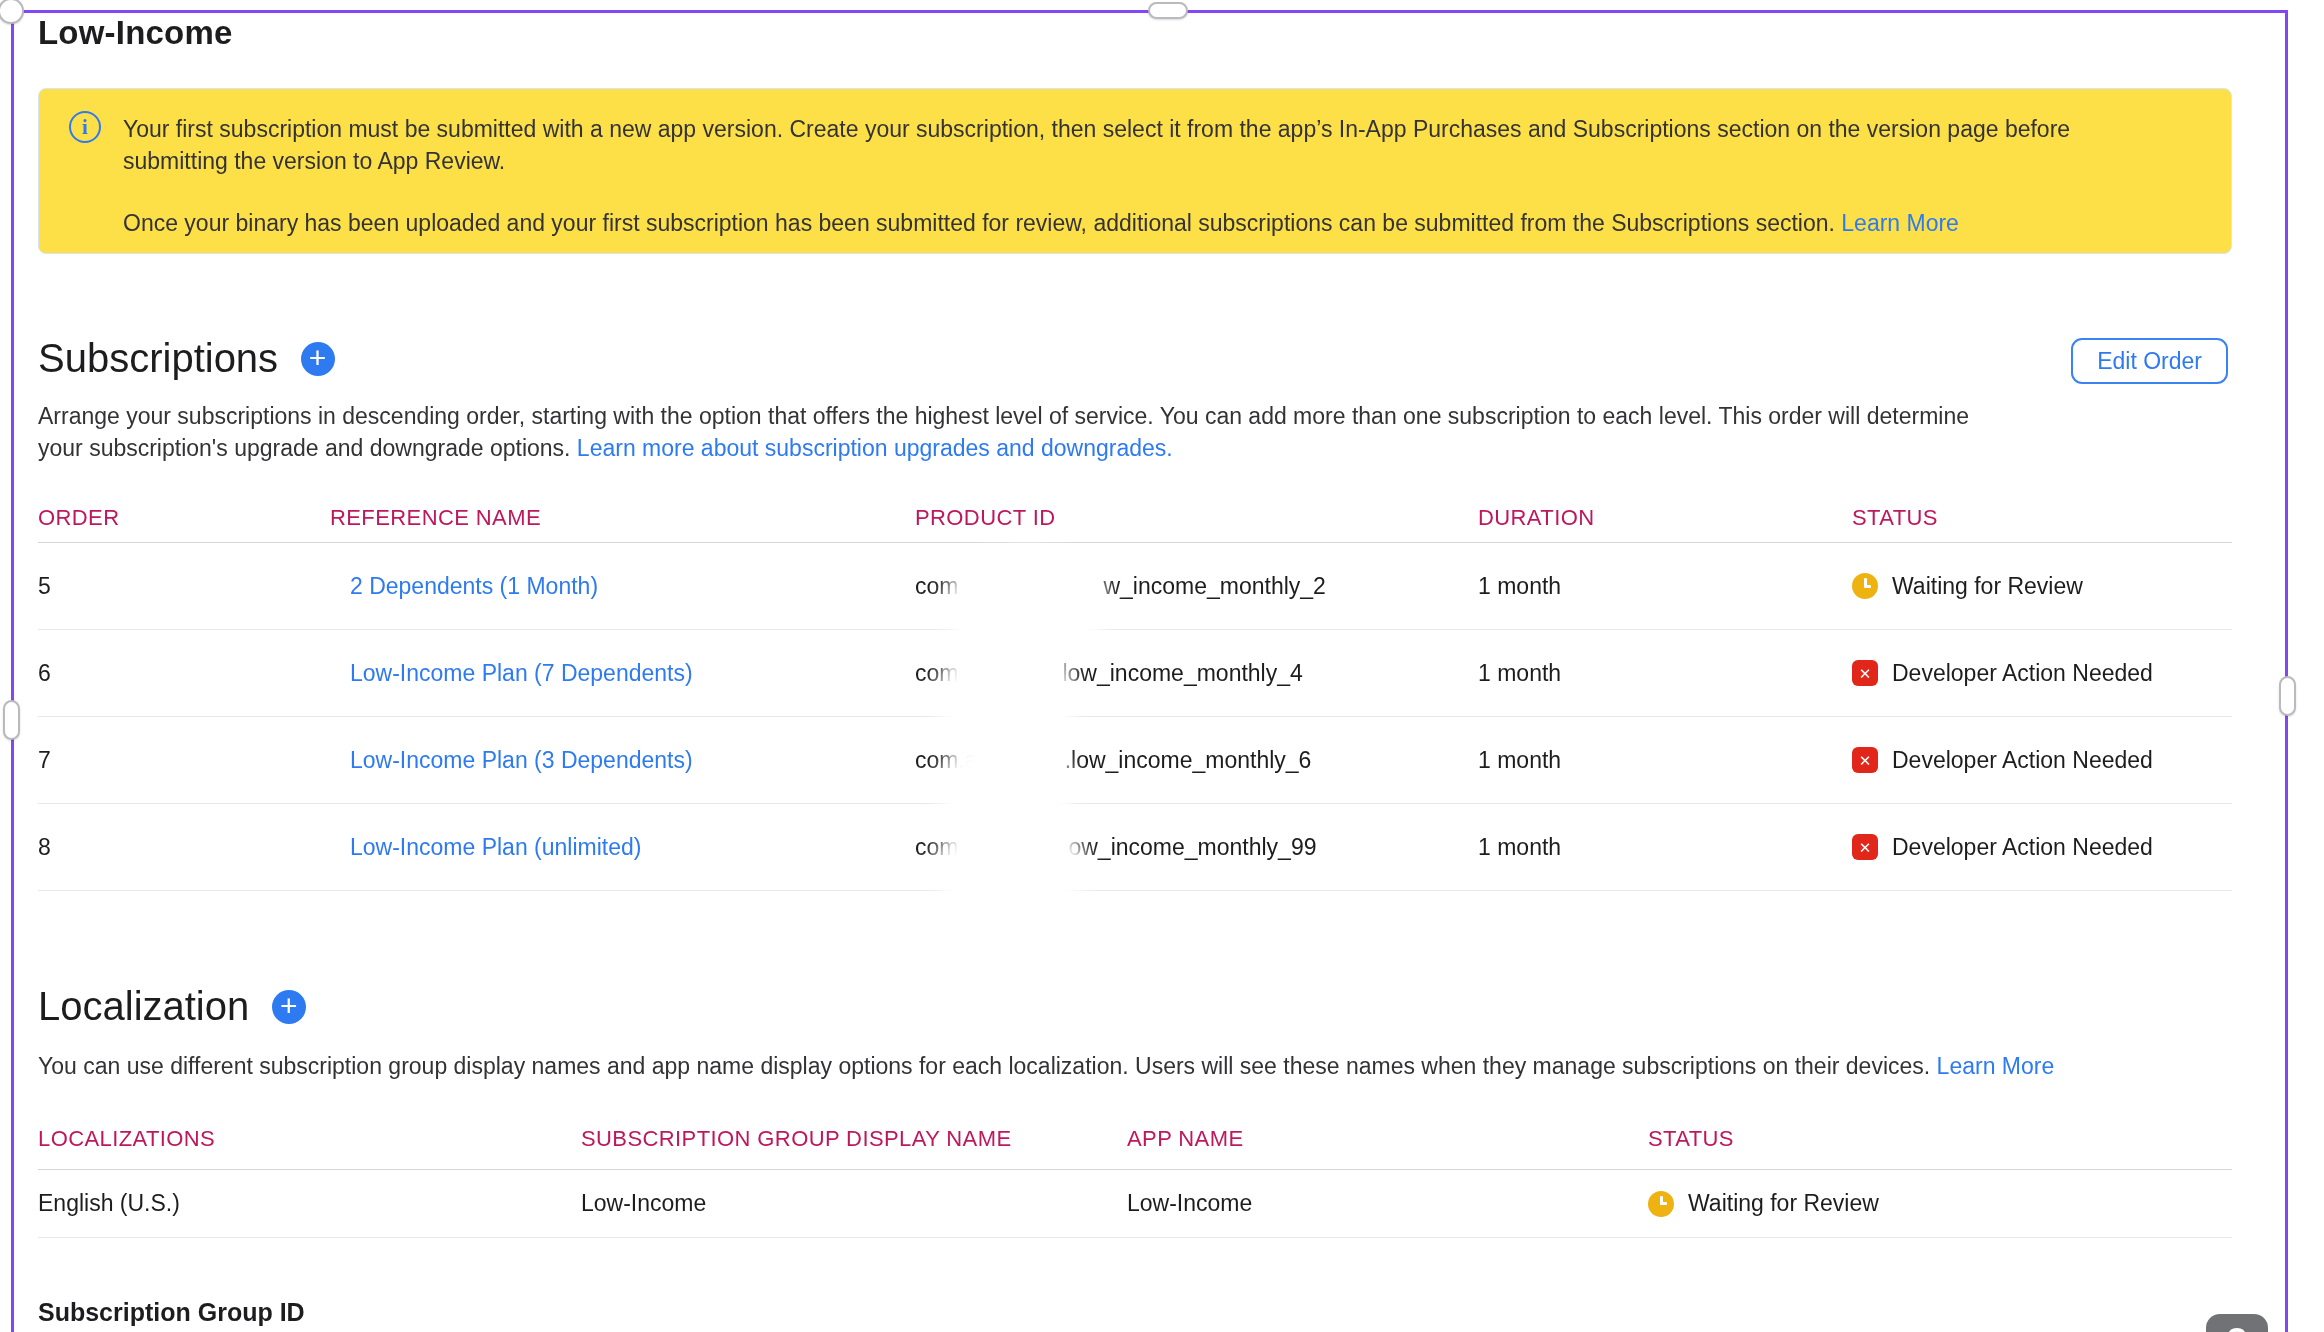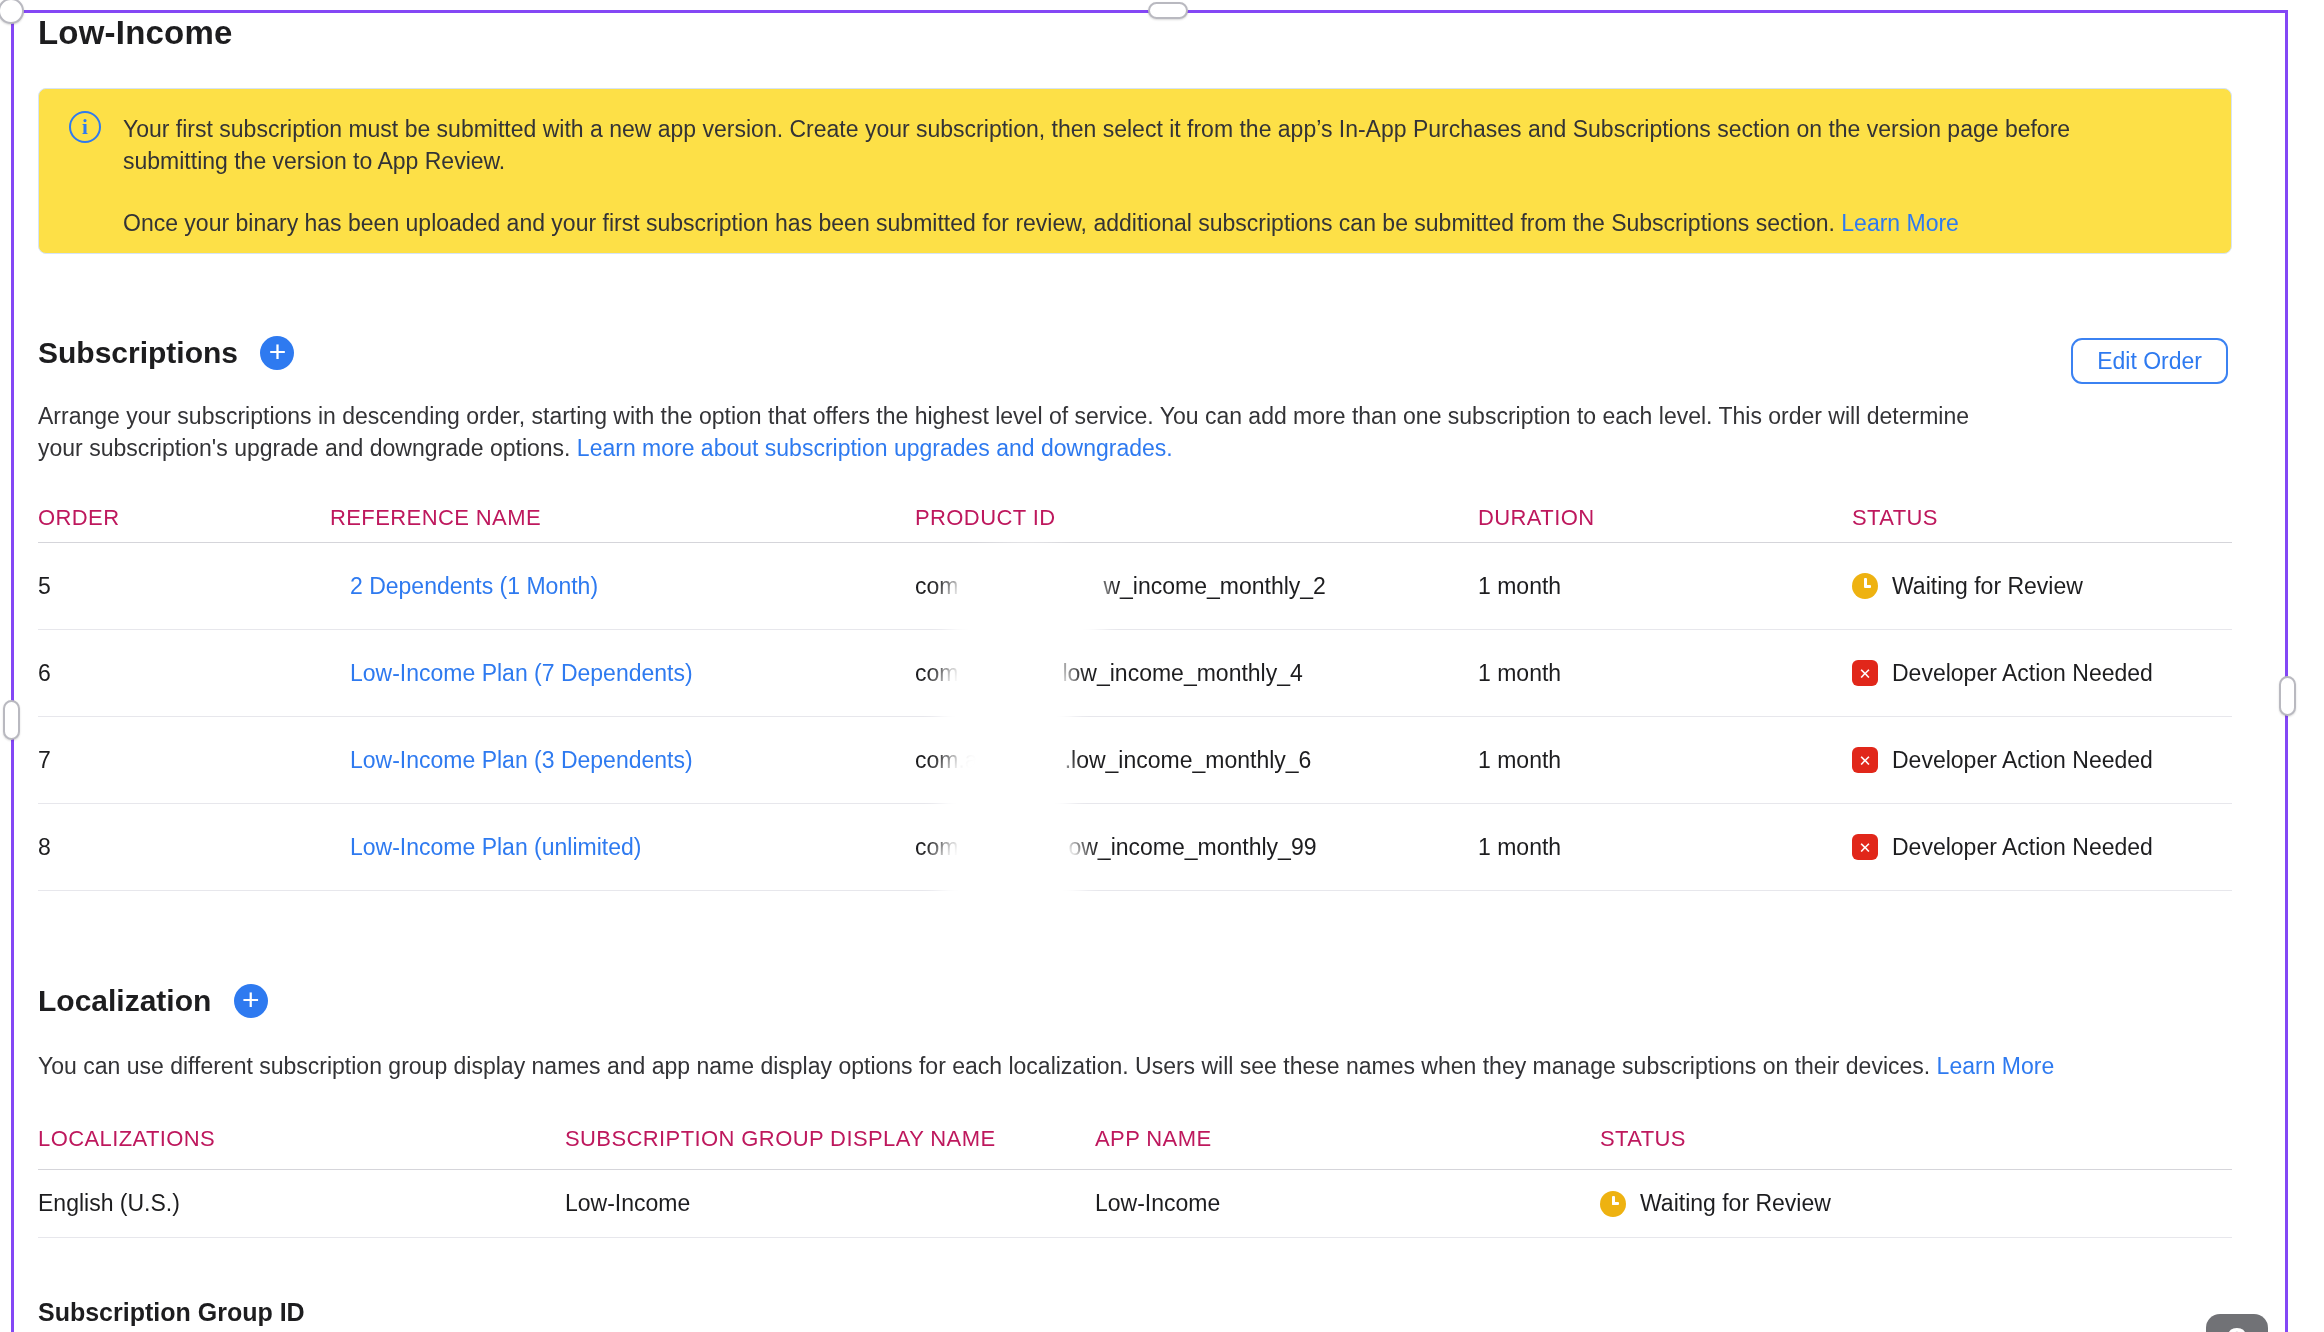--- a/index.html
+++ b/index.html
@@ -3,21 +3,21 @@
 <meta charset="utf-8">
 <style>
   * { margin:0; padding:0; box-sizing:border-box; }
   html,body { width:2324px; height:1332px; background:#fff; overflow:hidden;
               font-family:"Liberation Sans","DejaVu Sans",sans-serif; color:#1d1d1f; }
   body { position:relative; }
   .content { position:absolute; left:38px; top:0; width:2194px; }
 
   
   .page-title { position:absolute; top:14px; left:0; font-size:33px; font-weight:700; letter-spacing:.2px; }
-  .section-heading { font-size:30px; font-weight:700; display:inline-block; vertical-align:middle; }
+  .section-heading { font-size:40px; font-weight:400; display:inline-block; vertical-align:middle; }
   .para { font-size:23px; line-height:32px; color:#333336; }
   a.link { color:#2e7af0; text-decoration:none; cursor:pointer; }
 
   
   .banner { position:absolute; top:88px; left:0; width:2194px; height:166px;
             background:#fde047; border:1px solid #d6e4f6; border-radius:8px;
             padding:24px 30px 0 84px; }
   .info-icon { position:absolute; left:30px; top:22px; width:32px; height:32px; border-radius:50%;
                border:2.5px solid #2e7af0; color:#2e7af0; display:flex; align-items:center; justify-content:center; }
   .info-icon::before { content:"i"; font-family:"Liberation Serif","DejaVu Serif",serif;
@@ -38,21 +38,21 @@
 
   .subs-desc { position:absolute; top:400px; left:0; width:1960px; }
   .loc-desc  { position:absolute; top:1050px; left:0; width:2194px; }
 
   
   .table { position:absolute; left:0; width:2194px; }
   .subs-table { top:505px; }
   .loc-table  { top:1126px; }
   .trow { display:grid; align-items:center; }
   .subs-grid { grid-template-columns:292px 585px 563px 374px 1fr; }
-  .loc-grid  { grid-template-columns:527px 530px 505px 1fr; }
+  .loc-grid  { grid-template-columns:527px 530px 505px 1fr;gap:16px; }
   .thead { height:38px; align-items:start; }
   .thead > div { font-size:22px; color:#be185d; letter-spacing:.4px; }
   .subs-table .tbody-row { height:87px; border-bottom:1px solid #e7e7ec; font-size:23px; }
   .subs-table .thead { border-bottom:1px solid #d5d5da; }
   .loc-table  .thead { height:44px; border-bottom:1px solid #d5d5da; }
   .loc-table  .tbody-row { height:68px; border-bottom:1px solid #e7e7ec; font-size:23px; }
   .cell-link { color:#2e7af0; cursor:pointer;margin-left:20px; }
   .status-cell { display:flex; align-items:center; gap:14px; }
 
   

